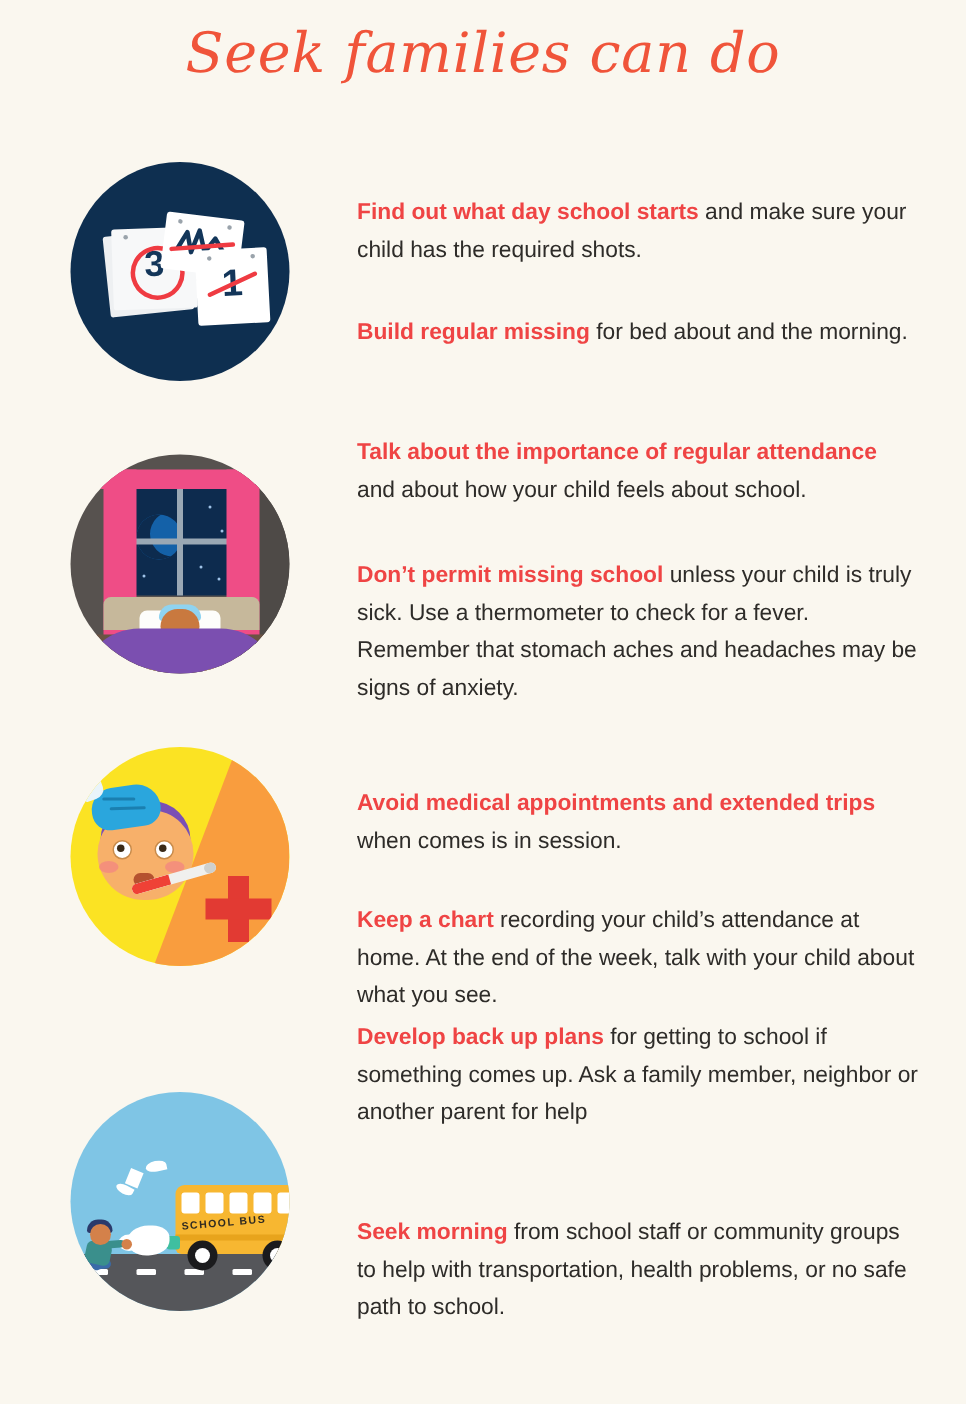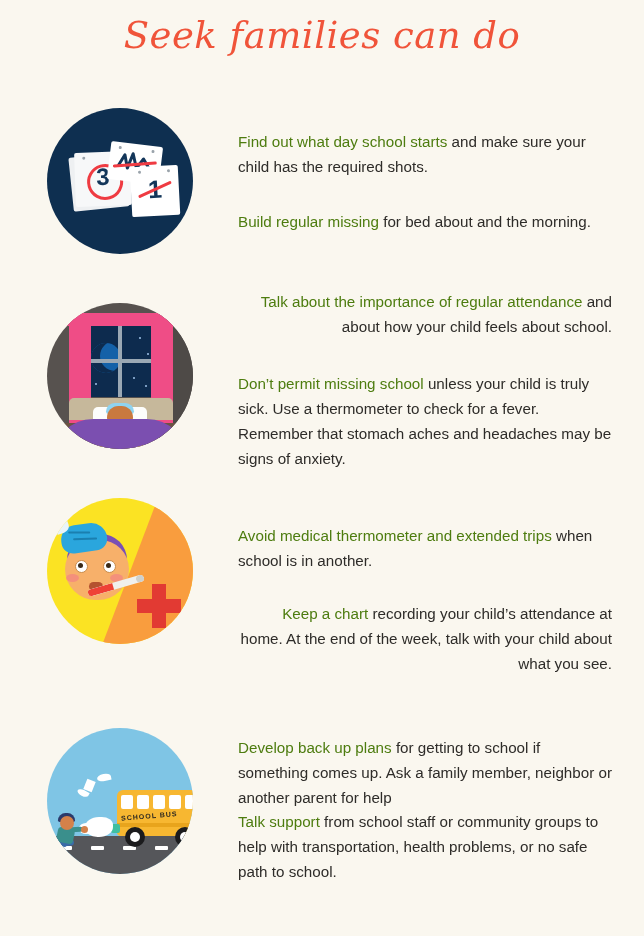--- a/index.html
+++ b/index.html
@@ -454,28 +454,28 @@
     width: 378px;
   }
   .tip {
     position: absolute;
     left: 0;
     width: 374px;
     color: #2e2c29;
     font-size: 15.2px;
     line-height: 25px;
   }
-  .tip b { font-weight: 400; color: #4d7c0f; }
+  .tip b { font-weight: 700; color: #ef4444; }
   .tip-1 { top: 114px; }
   .tip-2 { top: 194px; }
-  .tip-3 { top: 274px; text-align: right; }
+  .tip-3 { top: 274px; }
   .tip-4 { top: 356px; }
   .tip-5 { top: 508px; }
-  .tip-6 { top: 586px; text-align: right; }
-  .tip-7 { top: 720px; }
+  .tip-6 { top: 586px; }
+  .tip-7 { top: 664px; }
   .tip-8 { top: 794px; }
 </style>
 </head>
 <body>
 
 <div class="content">
 
   <div class="page-title">Seek families can do</div>
 
   <div class="icon-col">
@@ -604,29 +604,29 @@
 
     <p class="tip tip-3">
       <b>Talk about the importance of regular attendance</b><span> and about how your child feels about school.</span>
     </p>
 
     <p class="tip tip-4">
       <b>Don’t permit missing school</b><span> unless your child is truly sick. Use a thermometer to check for a fever.  Remember that stomach aches and headaches may be signs of anxiety.</span>
     </p>
 
     <p class="tip tip-5">
-      <b>Avoid medical thermometer and extended trips</b><span> when school is in another.</span>
+      <b>Avoid medical appointments and extended trips</b><span> when comes is in session.</span>
     </p>
 
     <p class="tip tip-6">
       <b>Keep a chart</b><span> recording your child’s attendance at home.  At the end of the week, talk with your child about what you see.</span>
     </p>
 
     <p class="tip tip-7">
       <b>Develop back up plans</b><span> for getting to school if something comes up.  Ask a family member, neighbor or another parent for help</span>
     </p>
 
     <p class="tip tip-8">
-      <b>Talk support</b><span> from school staff or community groups to help with transportation, health problems, or no safe path to school.</span>
+      <b>Seek morning</b><span> from school staff or community groups to help with transportation, health problems, or no safe path to school.</span>
     </p>
 
   </div>
 </div>
 
 </body></html>

